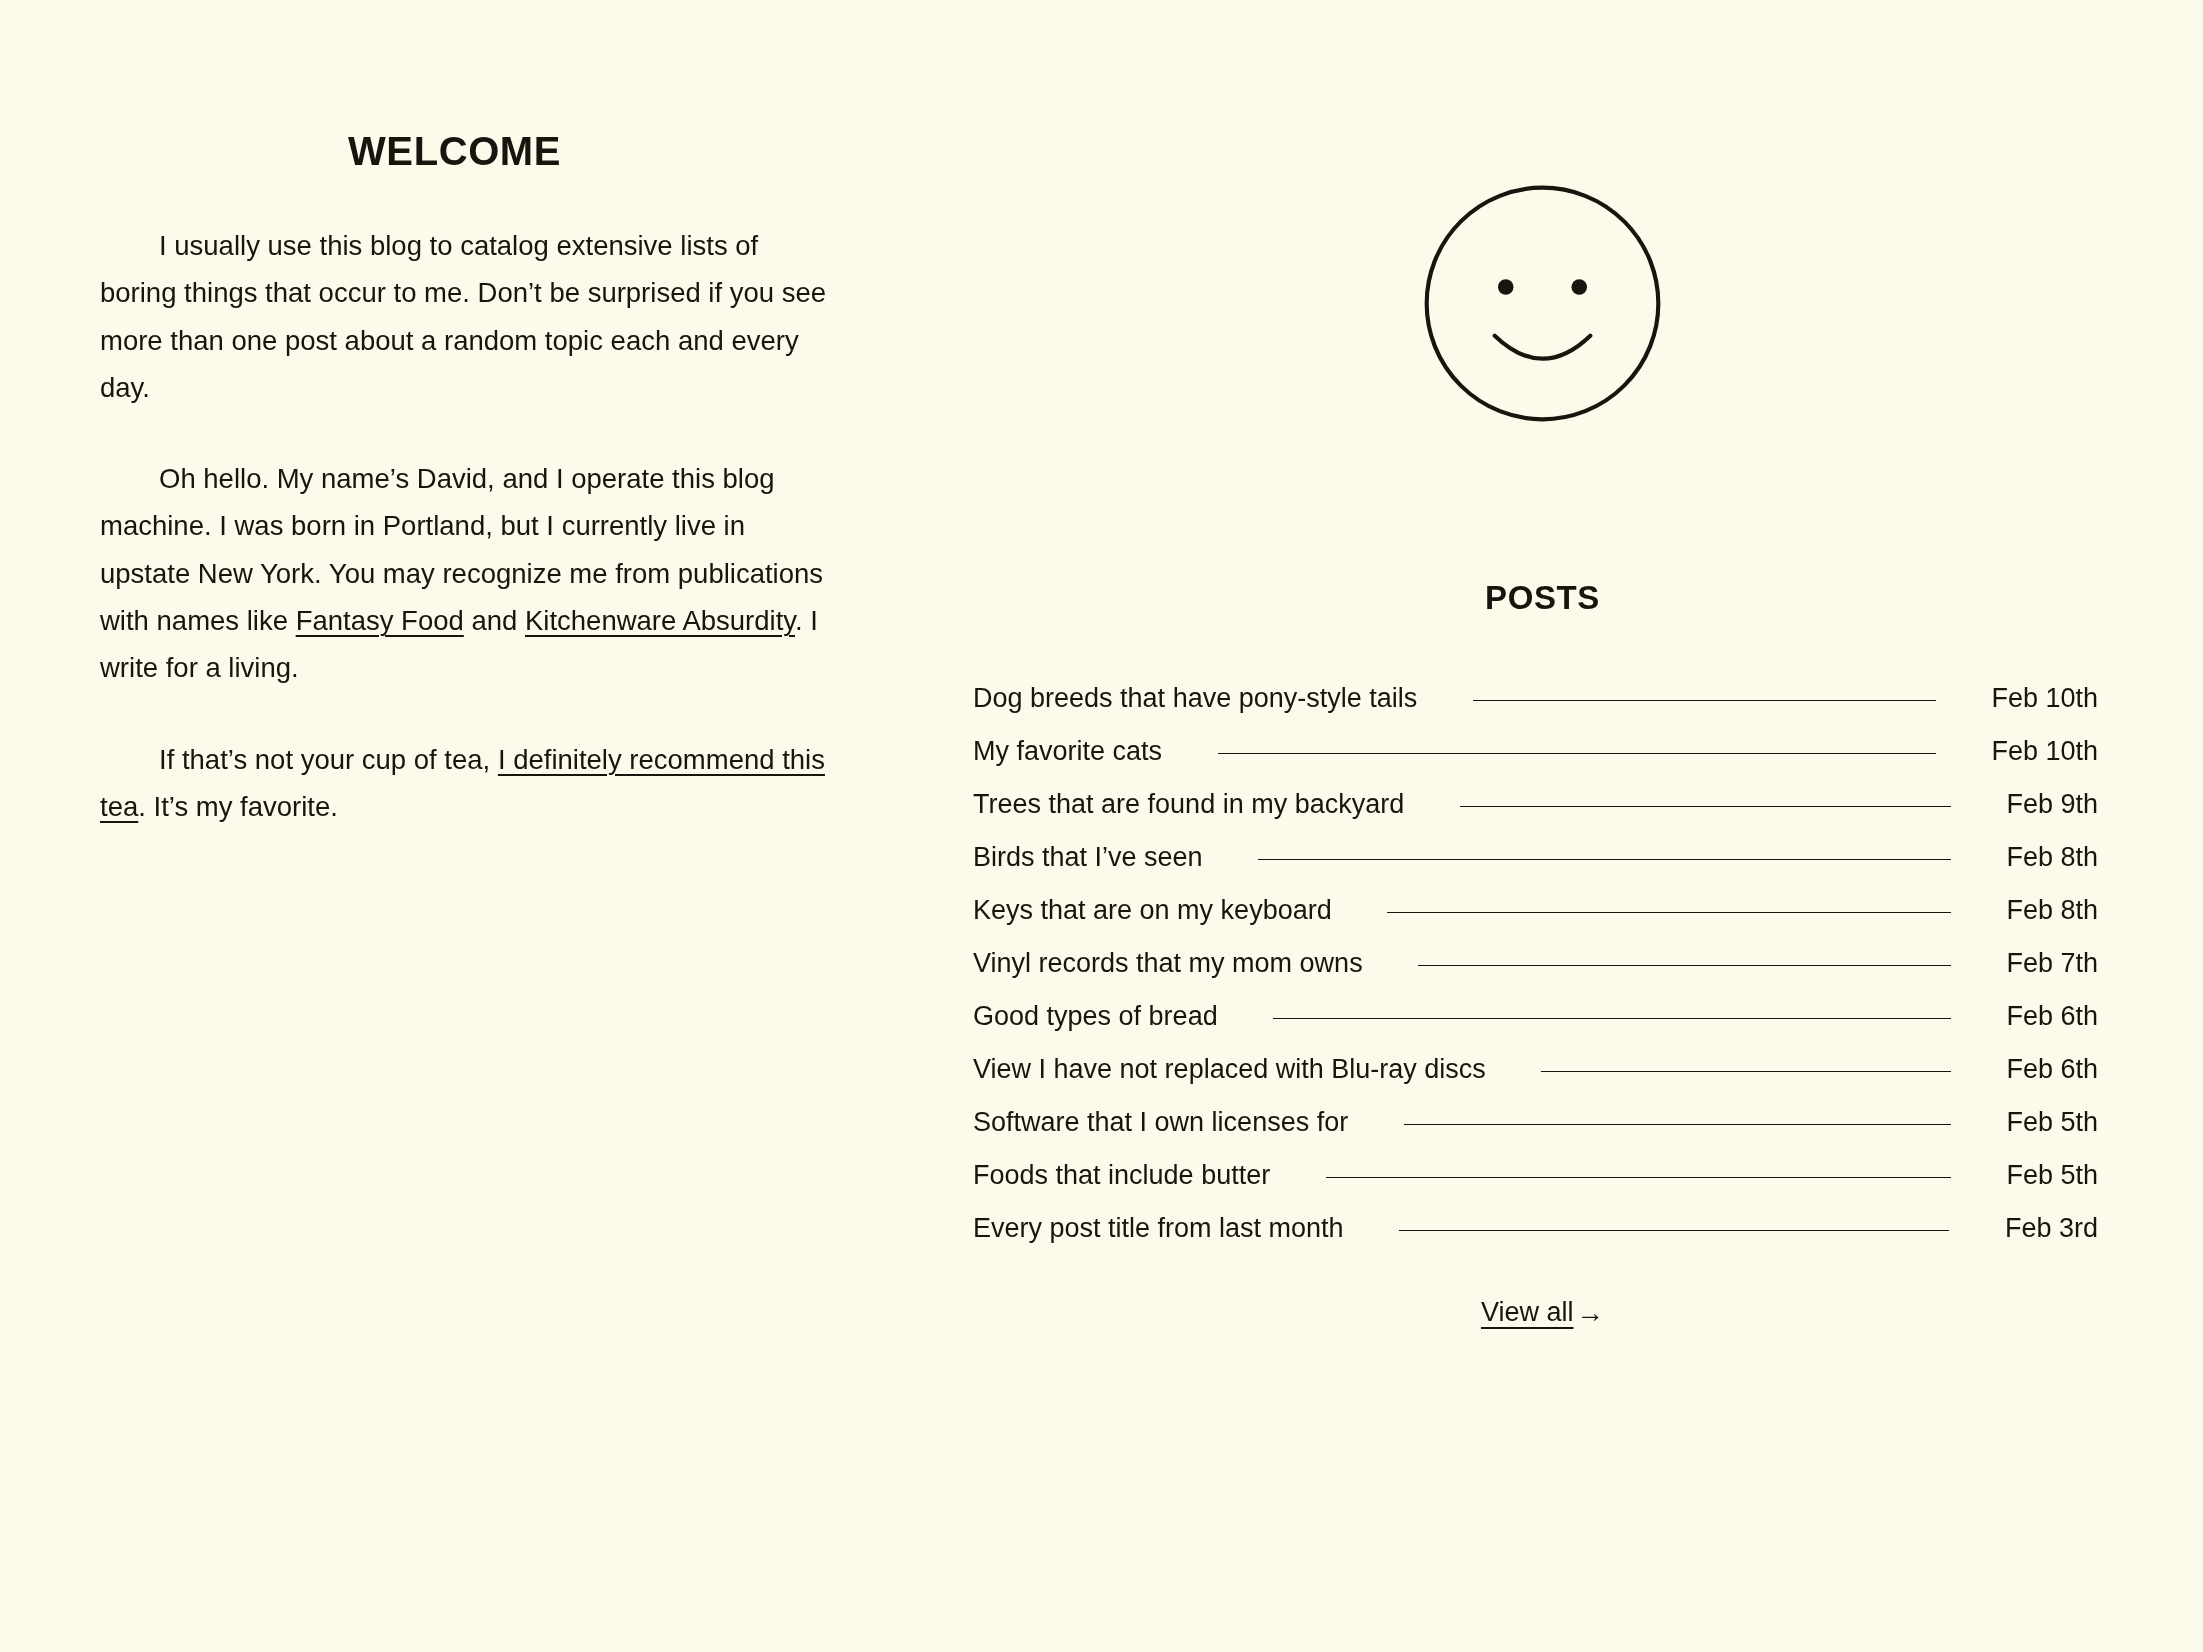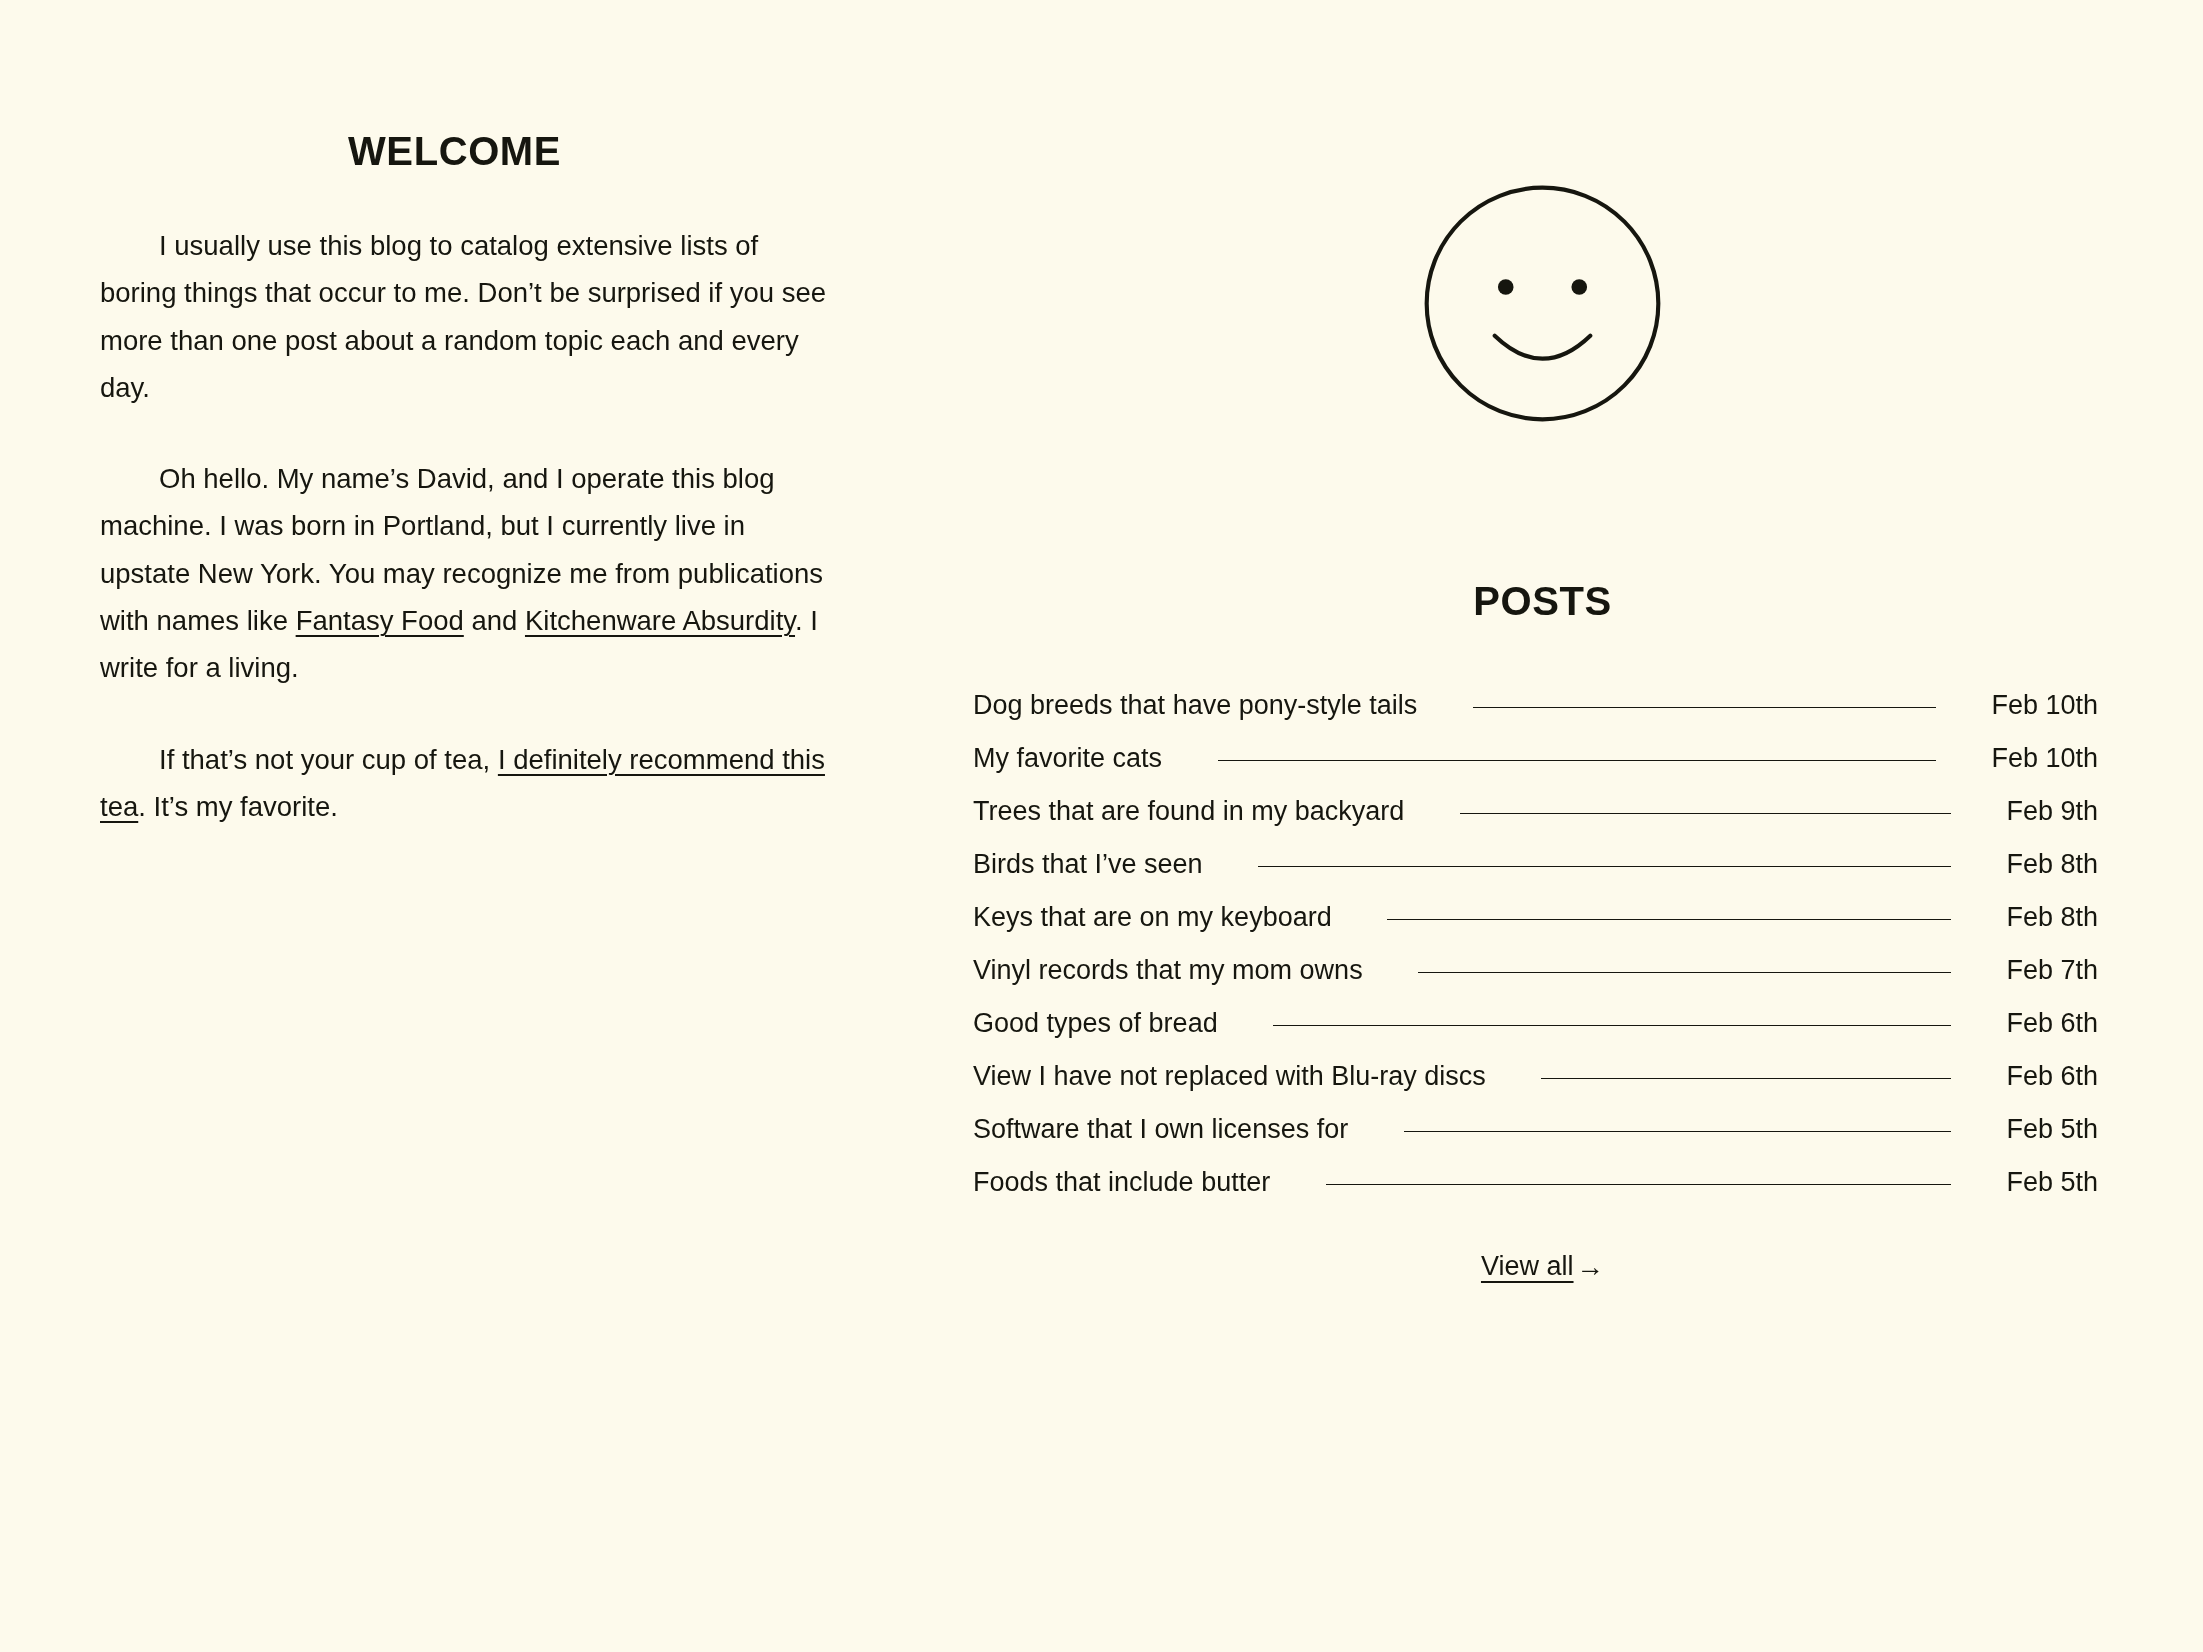--- a/index.html
+++ b/index.html
@@ -65,21 +65,21 @@
     width: 1139px;
   }
 
   .avatar-wrap {
     display: flex;
     justify-content: center;
     margin-bottom: 0;
   }
 
   .posts-title {
-    font-size: 40px;
+    font-size: 33px;
     font-weight: 700;
     letter-spacing: 0.6px;
     text-align: center;
     margin: 156px 0 55px 0;
   }
 
   .posts-list {
     list-style: none;
     margin: 0;
     padding: 0;
@@ -210,20 +210,25 @@
       <li class="post-row">
         <span class="post-title">Software that I own licenses for</span>
         <span class="post-rule"></span>
         <span class="post-date">Feb 5th</span>
       </li>
       <li class="post-row">
         <span class="post-title">Foods that include butter</span>
         <span class="post-rule"></span>
         <span class="post-date">Feb 5th</span>
       </li>
+      <li class="post-row">
+        <span class="post-title">Every post title from last month</span>
+        <span class="post-rule"></span>
+        <span class="post-date">Feb 3rd</span>
+      </li>
     </ul>
 
     <div class="view-all-wrap">
       <a class="view-all-link">View all</a>
       <span class="arrow-icon">→</span>
     </div>
 
   </section>
 
 </div>

